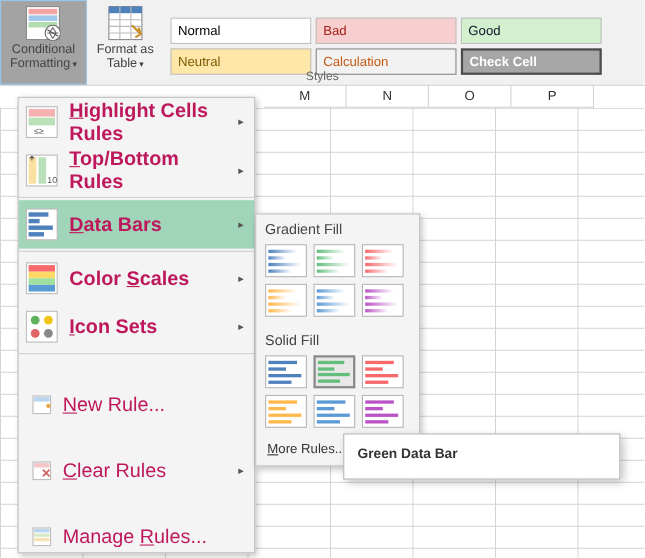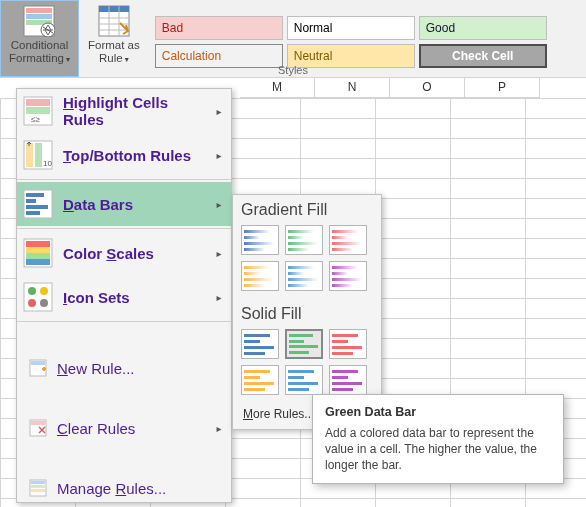--- a/index.html
+++ b/index.html
@@ -13,43 +13,43 @@
   .ribbon-btn .lbl { font-size: 11.5px; text-align: center; line-height: 13px; color: #444; }
   .ribbon-btn .lbl .drop { margin-left: 2px; font-size: 8px; }
 
   .style-gallery { margin-left: 6px; display: grid; grid-template-columns: repeat(3, 128px); grid-template-rows: 24px 24px; gap: 4px 4px; align-content: center; padding-top: 6px; }
   .style-cell { border: 1px solid #bfbfbf; display: flex; align-items: center; padding: 0 6px; font-size: 12px; }
   .style-normal { background: #fff; color: #000; }
   .style-bad { background: #f8cfcf; color: #a5201a; }
   .style-good { background: #d2efce; color: #0f172a; }
   .style-neutral { background: #ffe7aa; color: #7a5b00; }
   .style-calc { background: #f2f2f2; color: #c55a11; border-color: #888; }
-  .style-check { background: #a6a6a6; color: #fff; border: 2px solid #4d4d4d; font-weight: bold; justify-content: center; }
+  .style-check { background: #a6a6a6; color: #fff; border: 2px solid #4d4d4d; font-weight: bold; }
 
   .group-label { position: absolute; left: 0; right: 0; bottom: 1px; text-align: center; font-size: 11px; color: #666; pointer-events: none; }
   .col-headers { position: absolute; top: 90px; left: 0; width: 586px; height: 20px; display: flex; }
   .col-h { flex: 0 0 75px; border: 1px solid #d4d4d4; border-top: none; border-left: none; text-align: center; font-size: 12px; color: #333; line-height: 19px; }
   .grid-lines { position: absolute; top: 110px; left: 0; width: 586px; bottom: 0; background-image: linear-gradient(#d4d4d4 1px, transparent 1px), linear-gradient(90deg, #d4d4d4 1px, transparent 1px); background-size: 75px 20px; }
 
   
   .menu { position: absolute; top: 88px; left: 16px; width: 216px; background: #f4f4f4; border: 1px solid #c1c1c1; box-shadow: 2px 2px 6px rgba(0,0,0,.25); z-index: 10; }
   .menu-item { display: flex; align-items: center; height: 44px; padding: 0 6px; position: relative; }
   .menu-item.small { height: 28px; margin-top: 32px; }
   .menu-item.selected { background: #a0d5b9; }
   .menu-item .mi-icon { width: 30px; height: 30px; margin-right: 10px; flex: 0 0 30px; }
   .menu-item.small .mi-icon { width: 18px; height: 18px; flex: 0 0 18px; margin-left: 6px; }
-  .menu-item .mi-label { flex: 1; font-size: 15px; color: #4c1d95; }
+  .menu-item .mi-label { flex: 1; font-size: 18px; color: #be185d; }
   .menu-item .mi-label u { text-decoration: underline; }
   .menu-item .mi-label b { font-weight: 600; }
   .menu-item .chev { width: 12px; text-align: center; font-size: 10px; color: #555; }
   .menu-sep { height: 1px; background: #d0d0d0; margin: 2px 0; }
 
   
   .submenu { position: absolute; top: 194px; left: 232px; width: 150px; background: #f4f4f4; border: 1px solid #c1c1c1; box-shadow: 2px 2px 6px rgba(0,0,0,.25); z-index: 11; padding-bottom: 6px; }
-  .submenu .section-title { font-size: 16px; color: #444; padding: 6px 8px 4px; }
+  .submenu .section-title { font-size: 13px; color: #444; padding: 6px 8px 4px; }
   .swatch-grid { display: grid; grid-template-columns: repeat(3, 38px); grid-gap: 6px; padding: 2px 8px 8px; }
   .swatch { width: 38px; height: 30px; border: 1px solid #b5b5b5; background: #fff; display: flex; flex-direction: column; justify-content: space-around; padding: 2px; }
   .swatch .bar { height: 3px; }
   .swatch.hover { border: 2px solid #888; background: #e8e8e8; }
   .more-line { padding: 4px 10px 2px; font-size: 12px; color: #333; }
   .more-line u { text-decoration: underline; }
 
   
   .tooltip { position: absolute; top: 394px; left: 312px; width: 252px; background: #fff; border: 1px solid #b5b5b5; box-shadow: 3px 3px 8px rgba(0,0,0,.25); padding: 10px 12px; z-index: 12; }
   .tooltip .tt-title { font-weight: 600; font-size: 12.5px; color: #333; margin-bottom: 6px; }
@@ -88,39 +88,39 @@
         <line x1="1" y1="13" x2="31" y2="13" stroke="#bbb"></line>
         <line x1="1" y1="19" x2="31" y2="19" stroke="#bbb"></line>
         <line x1="1" y1="25" x2="31" y2="25" stroke="#bbb"></line>
         <line x1="11" y1="1" x2="11" y2="31" stroke="#bbb"></line>
         <line x1="21" y1="1" x2="21" y2="31" stroke="#bbb"></line>
         <path d="M22 18 l8 8 M25 29 l5 -3 -2 -6" stroke="#c7902a" stroke-width="2" fill="none"></path>
       </svg>
     </div>
     <div class="lbl">
       <span>Format as</span><br>
-      <span>Rule</span><span class="drop">▾</span>
+      <span>Table</span><span class="drop">▾</span>
     </div>
   </div>
 
   <div class="style-gallery">
+    <div class="style-cell style-normal">
+        <span>Normal</span>
+      </div>
     <div class="style-cell style-bad">
         <span>Bad</span>
       </div>
-    <div class="style-cell style-normal">
-        <span>Normal</span>
-      </div>
     <div class="style-cell style-good">
         <span>Good</span>
       </div>
+    <div class="style-cell style-neutral">
+        <span>Neutral</span>
+      </div>
     <div class="style-cell style-calc">
         <span>Calculation</span>
-      </div>
-    <div class="style-cell style-neutral">
-        <span>Neutral</span>
       </div>
     <div class="style-cell style-check">
         <span>Check Cell</span>
       </div>
   </div>
 
   <div class="group-label">Styles</div>
 </div>
 
 <div class="col-headers" style="top:78px;">
@@ -323,14 +323,13 @@
         <div class="bar" style="width:95%;background:#b953c6"></div>
         <div class="bar" style="width:65%;background:#b953c6"></div>
       </div>
   </div>
 
   <div class="more-line"><u>M</u>ore Rules...</div>
 </div>
 
 <div class="tooltip">
   <div class="tt-title">Green Data Bar</div>
-  <div class="tt-body">Add a colored data bar to represent the value in a cell. The higher the value, the longer the bar.</div>
 </div>
 
 </body></html>

